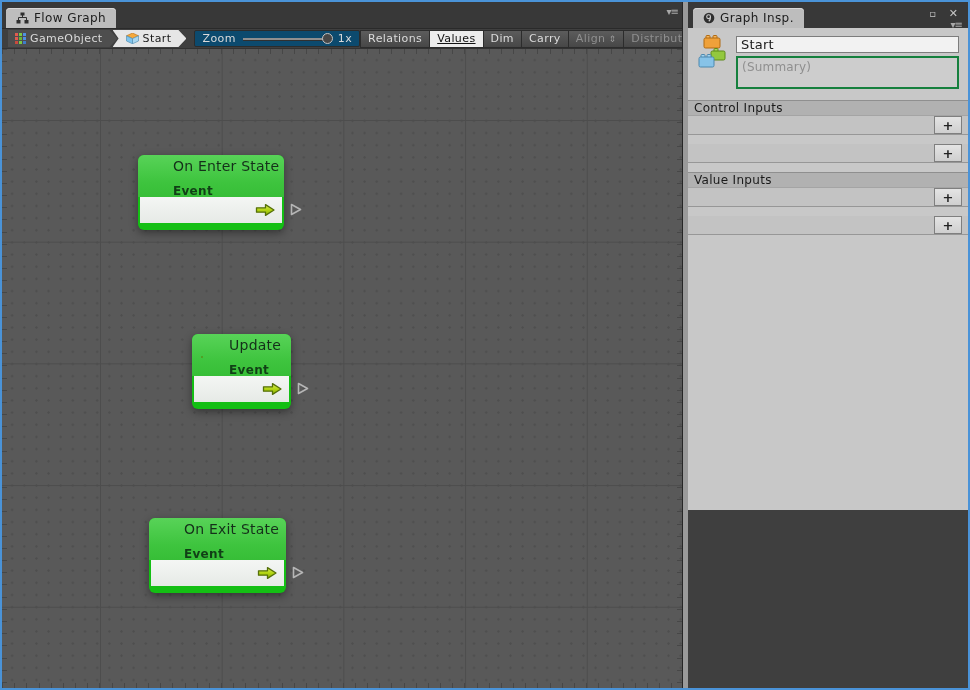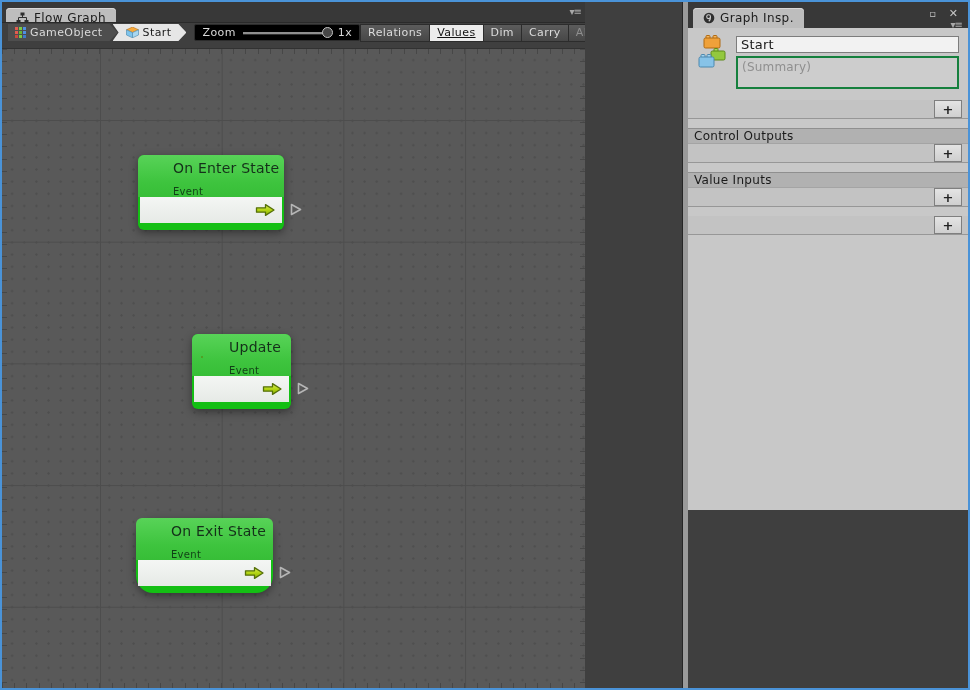--- a/index.html
+++ b/index.html
@@ -1,37 +1,37 @@
 <!DOCTYPE html>
 <html><head>
 <meta charset="utf-8">
 <style>
   * { margin:0; padding:0; box-sizing:border-box; }
   body { font-family:"DejaVu Sans","Liberation Sans",sans-serif; background:#222; }
   .window { position:relative; width:970px; height:690px; border:2px solid #4a93d8; background:#3f3f3f; overflow:hidden; }
 
   
-  .left-pane { position:absolute; left:0; top:0; width:583px; height:686px; overflow:hidden; }
+  .left-pane { position:absolute; left:0; top:0; width:680px; height:686px; overflow:hidden; }
   .strip { position:absolute; top:0; left:0; right:0; height:26px; background:#383838; }
   .tab { position:absolute; bottom:0; height:20px; background:#bdbdbd; border-radius:4px 4px 0 0;
          display:flex; align-items:center; gap:5px; padding:0 10px; font-size:12px; color:#1c1c1c;
          letter-spacing:.4px; box-shadow:inset 0 1px 0 #d8d8d8; cursor:default; }
   .tab-left { left:4px; }
   .pane-menu { position:absolute; font-size:10px; color:#a8a8a8; letter-spacing:-1px; cursor:pointer; }
   .pane-menu-left { top:4px; right:4px; }
 
-  .toolbar { position:absolute; top:20px; left:0; right:0; height:20px; background:#3f3f3f;
+  .toolbar { position:absolute; top:26px; left:0; right:0; height:20px; background:#3f3f3f;
              border-top:1px solid #2a2a2a; display:flex; align-items:center; padding-left:6px;
              font-size:11px; color:#dadada; letter-spacing:.4px; }
   .crumb { position:relative; height:17px; display:flex; align-items:center; gap:4px; padding:0 15px 0 7px;
            clip-path:polygon(0 0, calc(100% - 8px) 0, 100% 50%, calc(100% - 8px) 100%, 0 100%);
            background:#4e4e4e; cursor:pointer; white-space:nowrap; }
   .crumb.active { background:#e6e6e6; color:#1a1a1a; margin-left:-5px; padding-left:13px;
            clip-path:polygon(0 0, calc(100% - 8px) 0, 100% 50%, calc(100% - 8px) 100%, 0 100%, 6px 50%); }
-  .zoomgrp { display:flex; align-items:center; gap:7px; border:1px solid #2c2c2c; background:#000000;
+  .zoomgrp { display:flex; align-items:center; gap:7px; border:1px solid #2c2c2c; background:#0c4a6e;
              border-radius:2px; height:17px; padding:0 7px; margin-left:8px; cursor:default; }
   .ztrack { position:relative; width:88px; height:2px; background:#8f8f8f; box-shadow:0 1px 0 #303030; }
   .zthumb { position:absolute; right:-2px; top:-5px; width:11px; height:11px; border-radius:50%;
             background:#474747; border:1px solid #c4c4c4; cursor:pointer; }
   .btns { margin-left:auto; display:flex; height:18px; }
   .tbtn { display:flex; align-items:center; gap:3px; padding:0 7px; background:linear-gradient(#5c5c5c,#474747);
           border:1px solid #2c2c2c; border-left-width:0; color:#dcdcdc; cursor:pointer; white-space:nowrap; }
   .tbtn:first-child { border-left-width:1px; }
   .tbtn.active { background:#ececec; color:#121212;text-decoration:underline; }
   .tbtn.disabled { color:#8f8f8f; cursor:default; }
@@ -52,27 +52,27 @@
     background:repeating-linear-gradient(to bottom, #474747 0 1px, transparent 1px 12.17px); }
   .tickcol.l { left:0; } .tickcol.r { right:0; }
 
   
   .node { position:absolute; background:#14bf14; border-radius:6px; padding-bottom:7px;
           box-shadow:0 3px 8px rgba(0,0,0,.4); cursor:pointer; }
   .node-header { height:42px; border-radius:6px 6px 0 0; display:flex; align-items:center; gap:26px;
           padding:4px 10px 0 9px; background:linear-gradient(#58d358,#3ec43e 65%,#37be37); }
   .node-titles { display:flex; flex-direction:column; }
   .node-title { font-size:14px; color:#15301a; letter-spacing:.2px; white-space:nowrap; }
-  .node-sub { font-size:10px; font-weight:normal; color:#113f16; letter-spacing:.3px; margin-top:10px; }
+  .node-sub { font-size:12px; font-weight:bold; color:#113f16; letter-spacing:.3px; margin-top:10px; }
   .node-body { height:26px; margin:0 2px; background:linear-gradient(#f4f6f4,#e6eae6); position:relative; }
   .port-arrow { position:absolute; right:6px; top:50%; transform:translateY(-50%); cursor:crosshair; }
   .ext-port { position:absolute; right:-19px; top:47px; cursor:crosshair; }
   .node-enter { left:136px; top:106px; width:146px; }
   .node-update { left:190px; top:285px; width:99px; }
-  .node-exit { left:134px; top:469px; width:137px;border-radius:17px; }
+  .node-exit { left:147px; top:469px; width:137px; }
 
   
   .divider { position:absolute; left:680px; top:0; width:6px; height:686px; background:#9a9a9a;
              border-left:1px solid #262626; cursor:col-resize; }
 
   
   .right-pane { position:absolute; left:686px; top:0; width:280px; height:508px; background:#c8c8c8; }
   .right-pane .strip { height:26px; }
   .tab-right { left:5px; }
   .winbtn { position:absolute; top:6px; font-size:11px; color:#c6c6c6; cursor:pointer; line-height:12px; }
@@ -296,26 +296,26 @@
           </g>
         </svg>
         <div class="fields">
           <input class="title-input" type="text" value="Start" style="">
           <textarea class="summary-ta" placeholder="(Summary)" style=""></textarea>
         </div>
       </div>
 
       <div class="sections">
         <div class="section">
+          <div class="section-h">Control Inputs</div>
           <div class="section-row">
             <span class="add-btn">+</span>
           </div>
         </div>
         <div class="section">
-          <div class="section-h">Control Outputs</div>
           <div class="section-row">
             <span class="add-btn">+</span>
           </div>
         </div>
         <div class="section">
           <div class="section-h">Value Inputs</div>
           <div class="section-row">
             <span class="add-btn">+</span>
           </div>
         </div>

